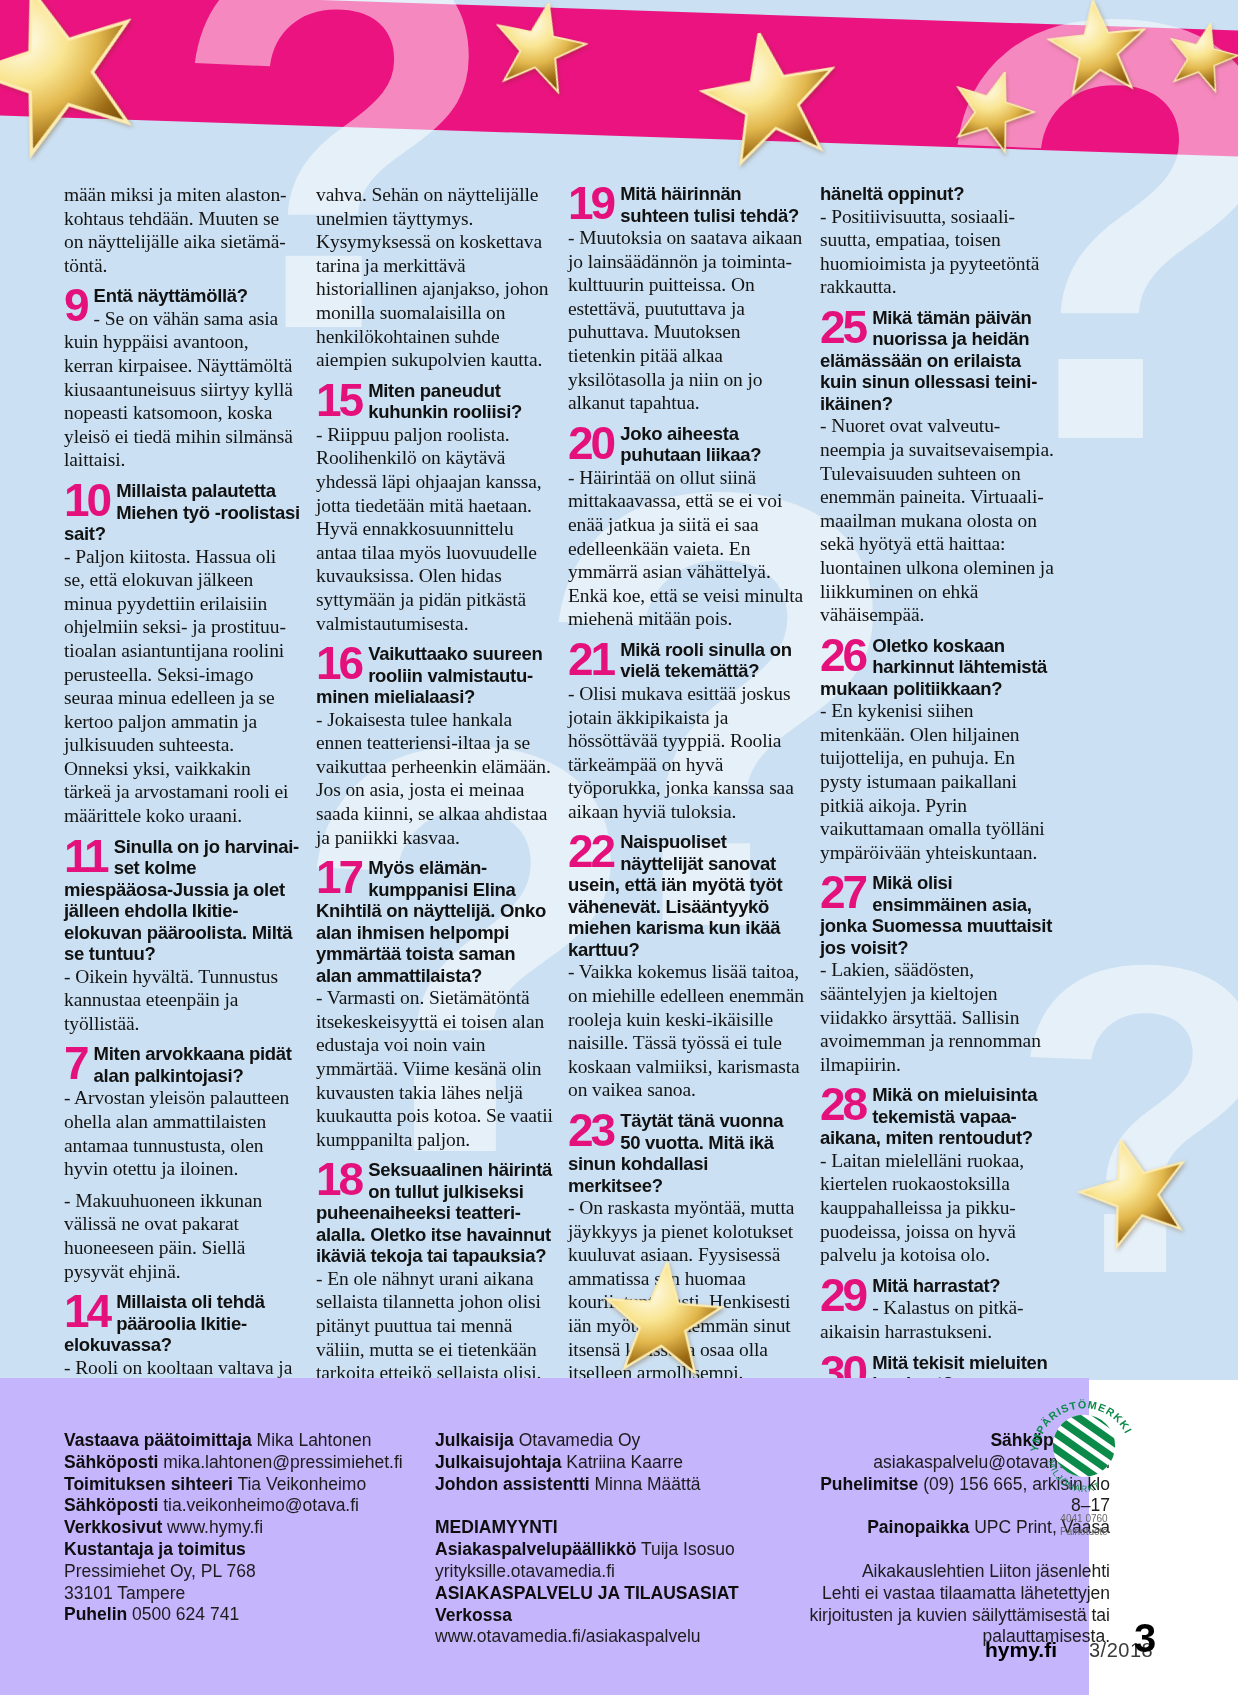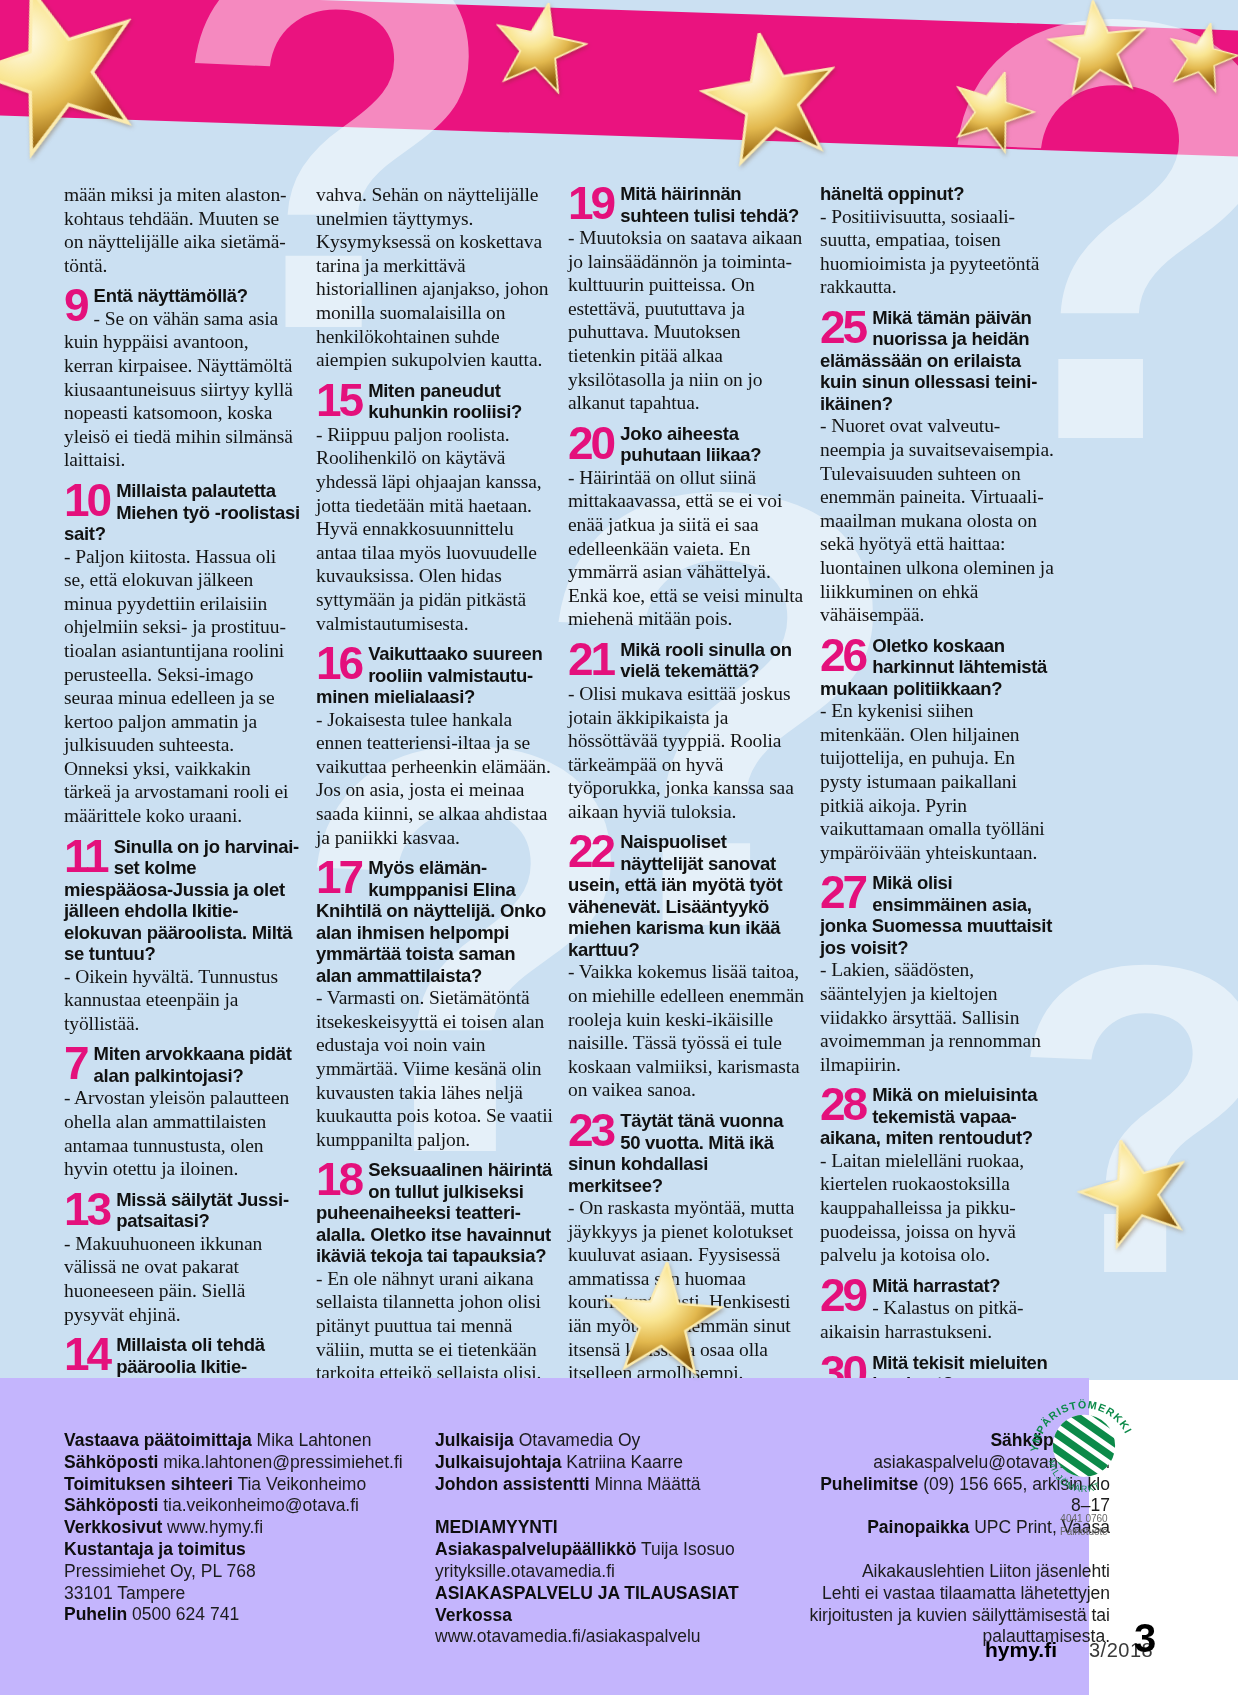--- a/index.html
+++ b/index.html
@@ -103,21 +103,20 @@
         </div>
         <div class="qa">
           <p class="q"><span class="num">11</span><span class="qtext">Sinulla on jo harvinai­set kolme miespääosa-Jussia ja olet jälleen ehdolla Ikitie-elokuvan pääroolista. Miltä se tuntuu?</span></p>
           <p class="a">- Oikein hyvältä. Tunnustus kannustaa eteenpäin ja työllistää.</p>
         </div>
         <div class="qa">
           <p class="q"><span class="num">7</span><span class="qtext">Miten arvokkaana pidät alan palkintojasi?</span></p>
           <p class="a">- Arvostan yleisön palautteen ohella alan ammatti­laisten antamaa tunnustusta, olen hyvin otettu ja iloinen.</p>
         </div>
         <div class="qa">
-          <p class="q"><span class="num">13</span><span class="qtext">Missä säilytät Jussi-patsaitasi?</span></p>
           <p class="a">- Makuuhuoneen ikkunan välissä ne ovat pakarat huoneeseen päin. Siellä pysyvät ehjinä.</p>
         </div>
         <div class="qa">
           <p class="q"><span class="num">14</span><span class="qtext">Millaista oli tehdä pääroolia Ikitie-elokuvassa?</span></p>
           <p class="a">- Rooli on kooltaan valtava ja</p>
         </div>
       </div>
       <div class="col">
         <p class="body-text">vahva. Sehän on näyttelijälle unelmien täyttymys. Kysymyksessä on koskettava tarina ja merkittävä historiallinen ajanjakso, johon monilla suomalaisilla on henkilökoh­tainen suhde aiempien sukupolvien kautta.</p>
         <div class="qa">

